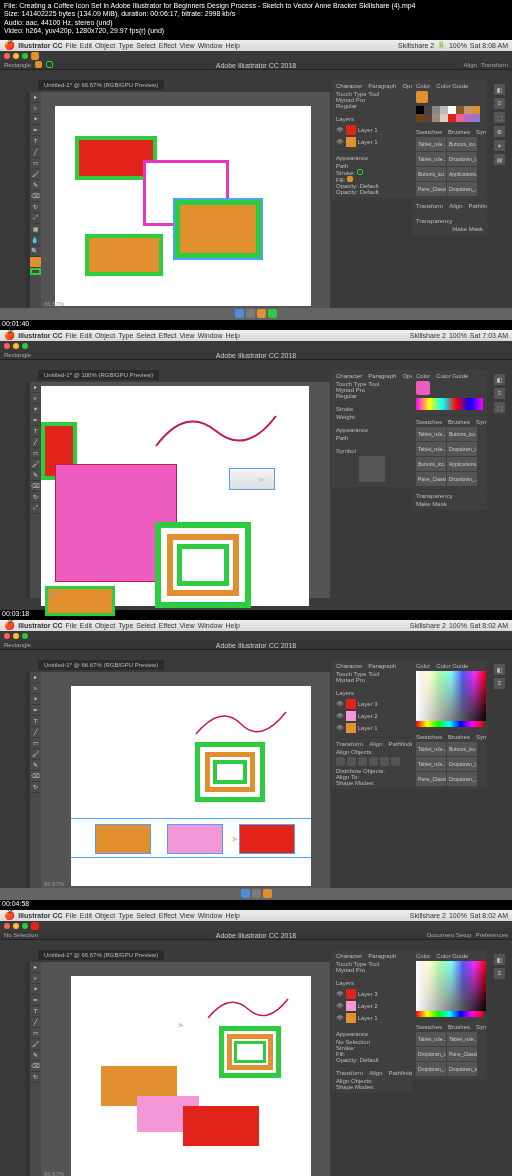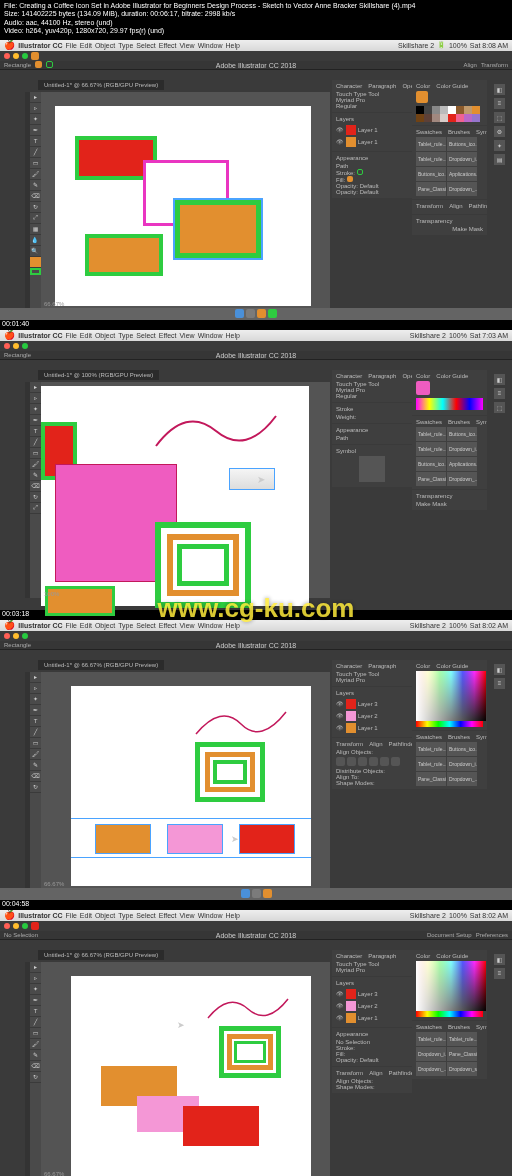--- a/index.html
+++ b/index.html
@@ -354,21 +354,20 @@
           </div>
         <div>Make Mask</div>
       </div>
     </div>
     <div class="pcolicons">
         <div class="ic">◧</div>
         <div class="ic">≡</div>
         <div class="ic">⬚</div>
       </div>
   </div>
-  <div class="watermark" style="bottom:-14px">www.cg-ku.com</div>
 </div>
 
 <div class="screenshot" style="margin-top:10px">
   <div class="timestamp">00:03:18</div>
   <div class="topbar">
     <span class="apple">🍎</span>
       <b>Illustrator CC</b>
     <span>File</span>
       <span>Edit</span>
       <span>Object</span>

